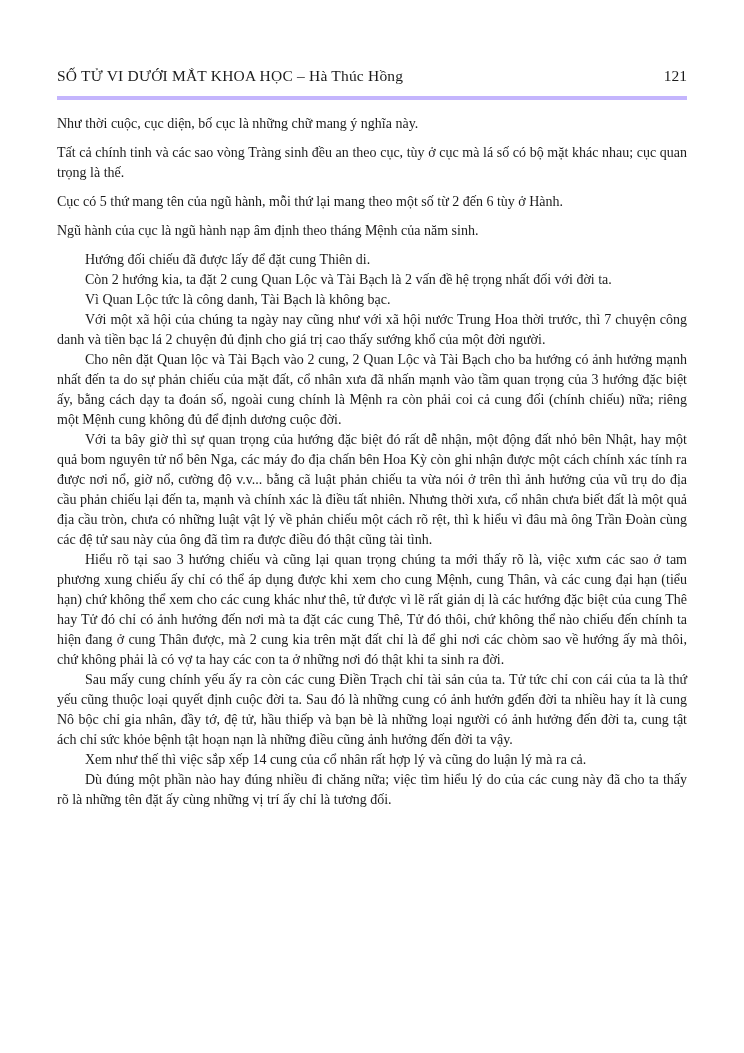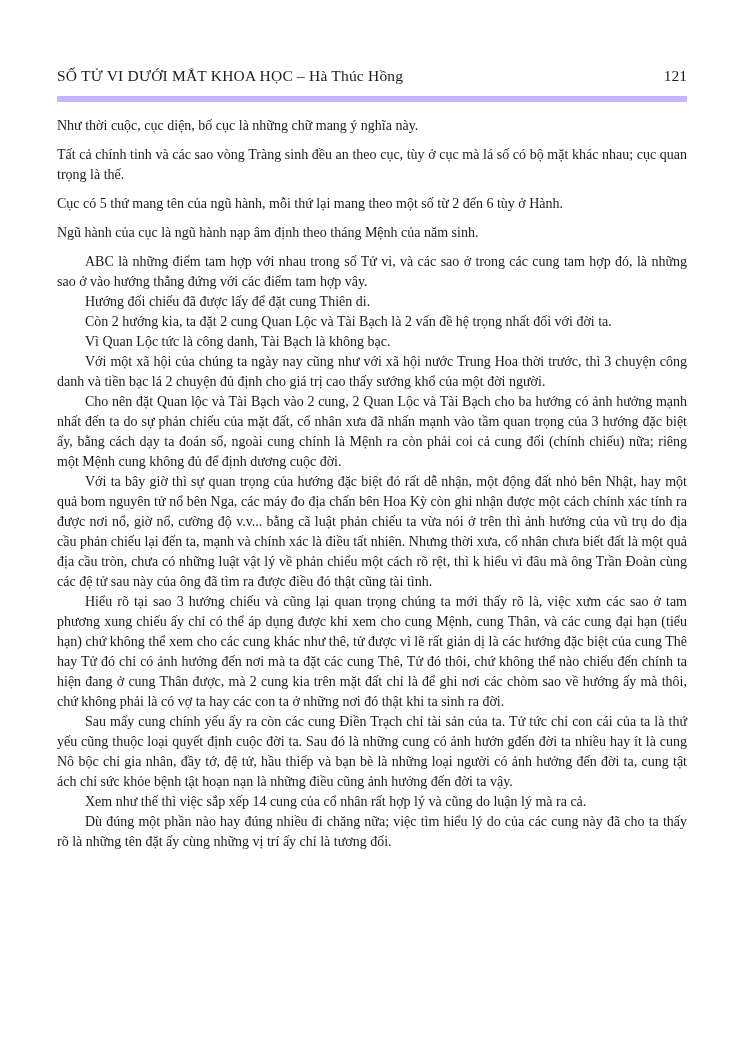--- a/index.html
+++ b/index.html
@@ -19,21 +19,21 @@
     width: 744px;
     height: 1053px;
     padding: 40px 57px 0 57px;
   }
   .page-header {
     display: flex;
     justify-content: space-between;
     align-items: baseline;
     font-size: 15.5px;
     line-height: 19px;
-    border-bottom: 6px solid #c4b5fd;
+    border-bottom: 4px solid #c4b5fd;
     padding-bottom: 11px;
   }
   .page-header .title {
     letter-spacing: 0.2px;
   }
   .page-header .page-number {
     font-size: 15.5px;
     margin-top: 26px;
   }
   .body-text {
@@ -59,25 +59,24 @@
 <div class="page">
   <div class="page-header">
     <span class="title">SỐ TỬ VI DƯỚI MẮT KHOA HỌC – Hà Thúc Hồng</span>
     <span class="page-number">121</span>
   </div>
   <div class="body-text">
       <p class=" spaced">Như thời cuộc, cục diện, bố cục là những chữ mang ý nghĩa này.</p>
       <p class=" spaced">Tất cả chính tinh và các sao vòng Tràng sinh đều an theo cục, tùy ở cục mà lá số có bộ mặt khác nhau; cục quan trọng là thế.</p>
       <p class=" spaced">Cục có 5 thứ mang tên của ngũ hành, mỗi thứ lại mang theo một số từ 2 đến 6 tùy ở Hành.</p>
       <p class=" spaced">Ngũ hành của cục là ngũ hành nạp âm định theo tháng Mệnh của năm sinh.</p>
-      <p class="indent">ABC là những điểm tam hợp với nhau trong số Tử vi, và các sao ở trong các cung tam hợp đó, là những sao ở vào hướng thẳng đứng với các điểm tam hợp vây.</p>
       <p class="indent">Hướng đối chiếu đã được lấy để đặt cung Thiên di.</p>
       <p class="indent">Còn 2 hướng kia, ta đặt 2 cung Quan Lộc và Tài Bạch là 2 vấn đề hệ trọng nhất đối với đời ta.</p>
       <p class="indent">Vì Quan Lộc tức là công danh, Tài Bạch là không bạc.</p>
-      <p class="indent">Với một xã hội của chúng ta ngày nay cũng như với xã hội nước Trung Hoa thời trước, thì 3 chuyện công danh và tiền bạc lá 2 chuyện đủ định cho giá trị cao thấy sướng khổ của một đời người.</p>
+      <p class="indent">Với một xã hội của chúng ta ngày nay cũng như với xã hội nước Trung Hoa thời trước, thì 7 chuyện công danh và tiền bạc lá 2 chuyện đủ định cho giá trị cao thấy sướng khổ của một đời người.</p>
       <p class="indent">Cho nên đặt Quan lộc và Tài Bạch vào 2 cung, 2 Quan Lộc và Tài Bạch cho ba hướng có ảnh hưởng mạnh nhất đến ta do sự phản chiếu của mặt đất, cổ nhân xưa đã nhấn mạnh vào tầm quan trọng của 3 hướng đặc biệt ấy, bằng cách dạy ta đoán số, ngoài cung chính là Mệnh ra còn phải coi cả cung đối (chính chiếu) nữa; riêng một Mệnh cung không đủ để định dương cuộc đời.</p>
       <p class="indent">Với ta bây giờ thì sự quan trọng của hướng đặc biệt đó rất dễ nhận, một động đất nhỏ bên Nhật, hay một quả bom nguyên tử nổ bên Nga, các máy đo địa chấn bên Hoa Kỳ còn ghi nhận được một cách chính xác tính ra được nơi nổ, giờ nổ, cường độ v.v... bằng cã luật phản chiếu ta vừa nói ở trên thì ảnh hưởng của vũ trụ do địa cầu phản chiếu lại đến ta, mạnh và chính xác là điều tất nhiên. Nhưng thời xưa, cổ nhân chưa biết đất là một quả địa cầu tròn, chưa có những luật vật lý về phản chiếu một cách rõ rệt, thì k hiểu vì đâu mà ông Trần Đoàn cùng các đệ tử sau này của ông đã tìm ra được điều đó thật cũng tài tình.</p>
       <p class="indent">Hiểu rõ tại sao 3 hướng chiếu và cũng lại quan trọng chúng ta mới thấy rõ là, việc xưm các sao ở tam phương xung chiếu ấy chỉ có thể áp dụng được khi xem cho cung Mệnh, cung Thân, và các cung đại hạn (tiểu hạn) chứ không thể xem cho các cung khác như thê, tử được vì lẽ rất giản dị là các hướng đặc biệt của cung Thê hay Tử đó chỉ có ảnh hưởng đến nơi mà ta đặt các cung Thê, Tử đó thôi, chứ không thể nào chiếu đến chính ta hiện đang ở cung Thân được, mà 2 cung kia trên mặt đất chỉ là để ghi nơi các chòm sao về hướng ấy mà thôi, chứ không phải là có vợ ta hay các con ta ở những nơi đó thật khi ta sinh ra đời.</p>
       <p class="indent">Sau mấy cung chính yếu ấy ra còn các cung Điền Trạch chỉ tài sản của ta. Tử tức chỉ con cái của ta là thứ yếu cũng thuộc loại quyết định cuộc đời ta. Sau đó là những cung có ảnh hưởn gđến đời ta nhiều hay ít là cung Nô bộc chỉ gia nhân, đầy tớ, đệ tử, hầu thiếp và bạn bè là những loại người có ảnh hưởng đến đời ta, cung tật ách chỉ sức khỏe bệnh tật hoạn nạn là những điều cũng ảnh hưởng đến đời ta vậy.</p>
       <p class="indent">Xem như thế thì việc sắp xếp 14 cung của cổ nhân rất hợp lý và cũng do luận lý mà ra cả.</p>
       <p class="indent">Dù đúng một phần nào hay đúng nhiều đi chăng nữa; việc tìm hiểu lý do của các cung này đã cho ta thấy rõ là những tên đặt ấy cùng những vị trí ấy chỉ là tương đối.</p>
     </div>
 </div>
 
 </body></html>

